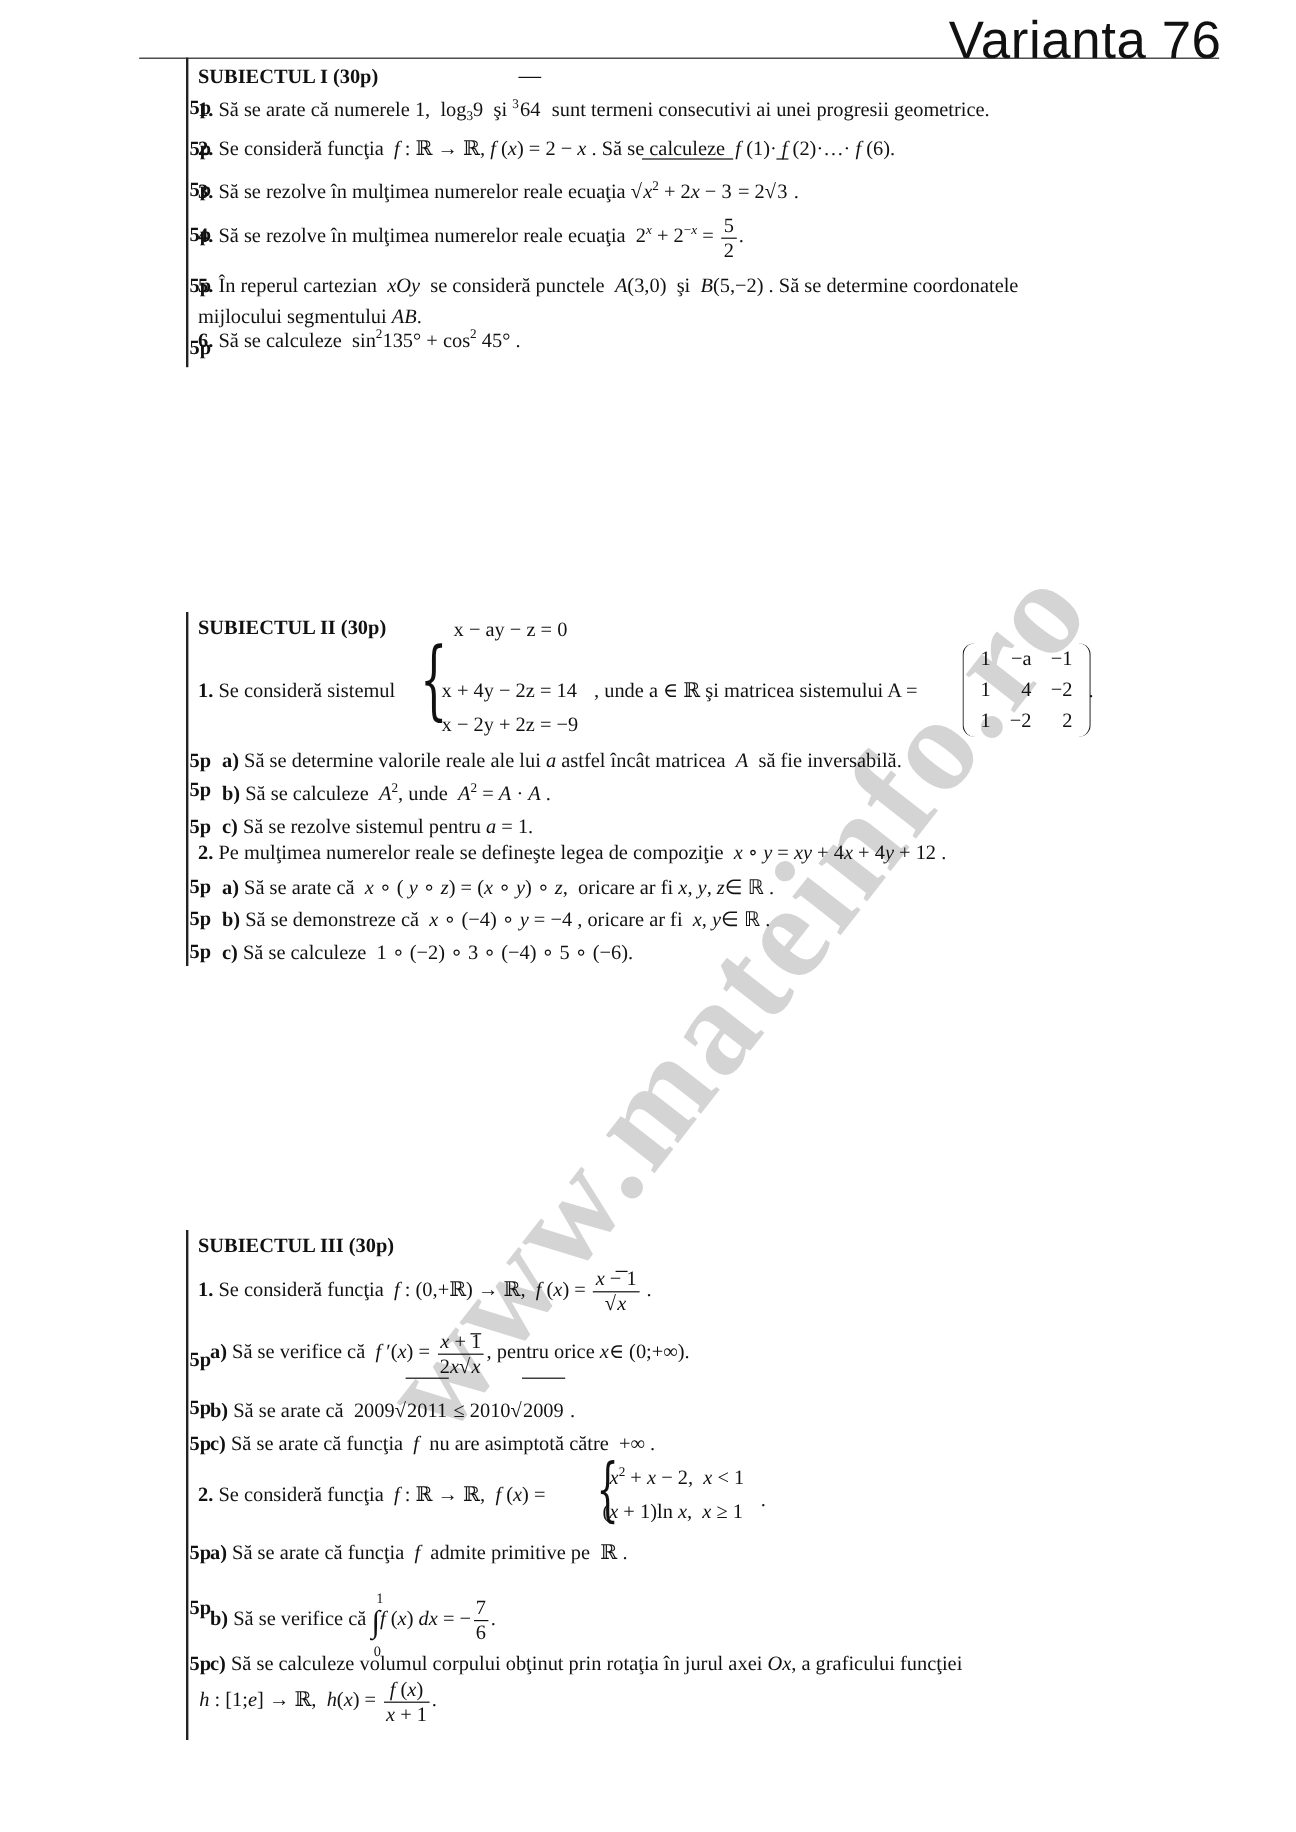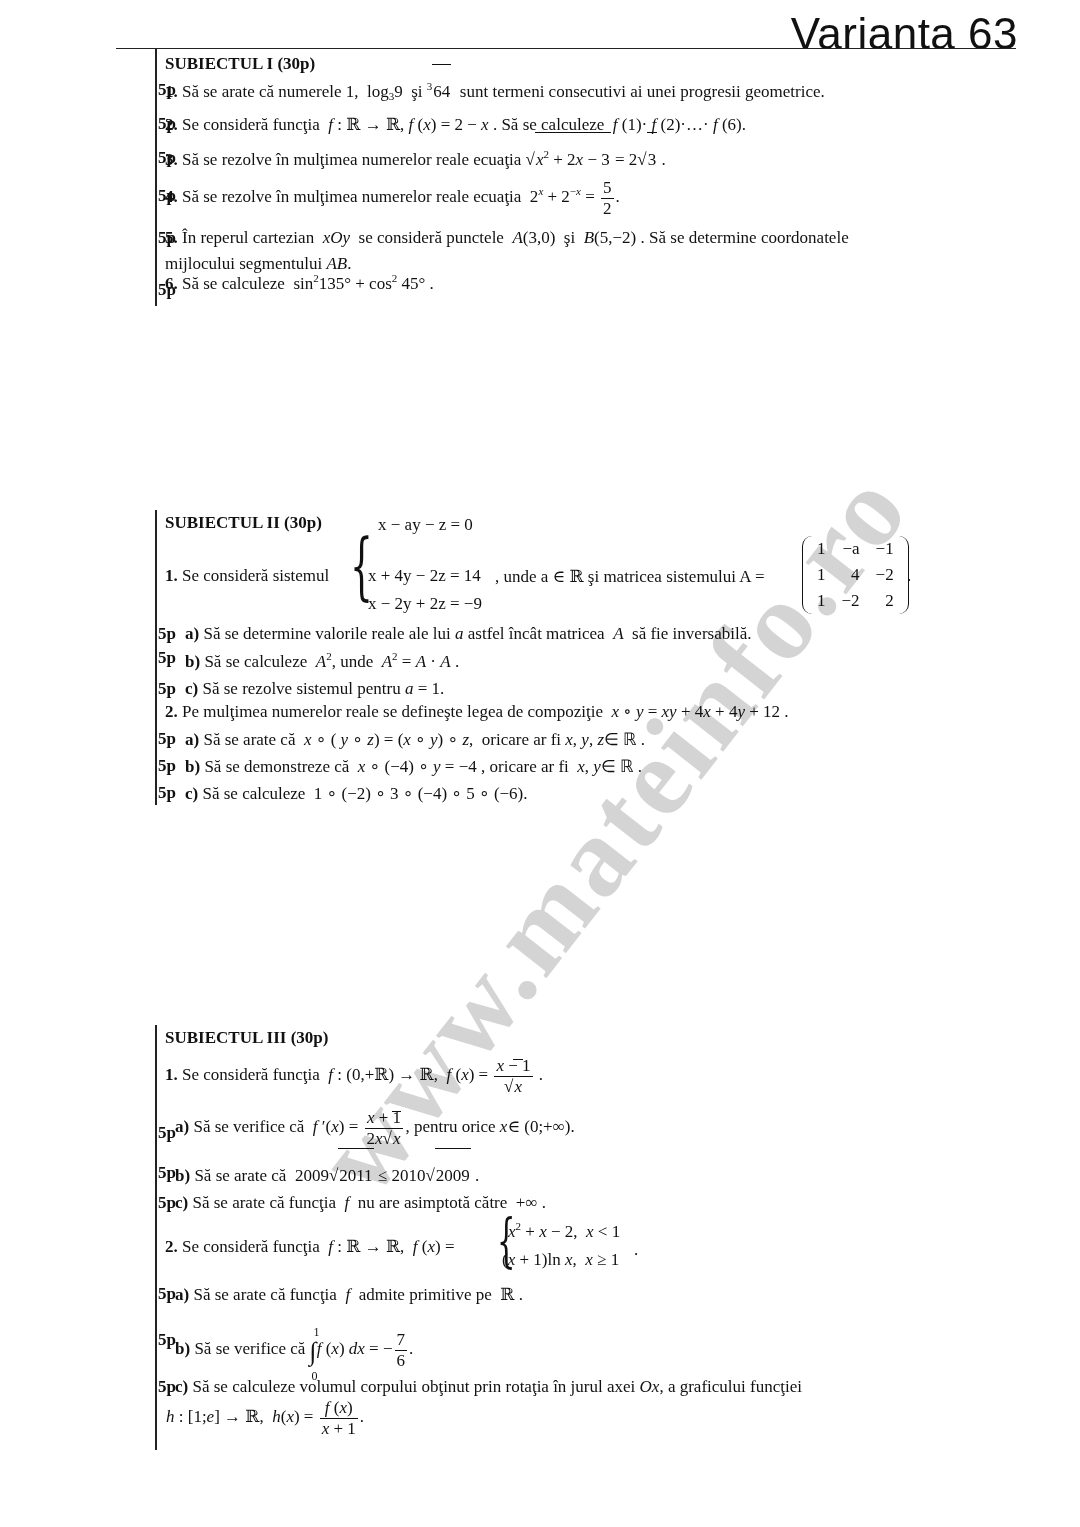--- a/index.html
+++ b/index.html
@@ -27,21 +27,21 @@
   .mat { position:absolute; border-left:1.5px solid #111; border-right:1.5px solid #111; border-radius:10px; padding:0 6px; }
   .mat table { border-collapse:collapse; }
   .mat td { padding:3px 8px; text-align:right; font-size:17px; }
   .watermark { position:absolute; left:150px; top:720px; transform:rotate(-52deg); transform-origin:center;
                font-family:"Liberation Serif", serif; font-size:112px; font-weight:bold; color:rgba(160,160,160,0.45);
                letter-spacing:4px; white-space:nowrap; pointer-events:none; width:1000px; }
 </style>
 </head>
 <body>
 
-<div class="title">Varianta 63</div>
+<div class="title">Varianta 76</div>
 <div class="hr"></div>
 
 <div class="watermark">www.mateinfo.ro</div>
 
 <div class="vline" style="top:48px;height:258px"></div>
 <div class="vline" style="top:510px;height:295px"></div>
 <div class="vline" style="top:1025px;height:425px"></div>
 
 <div class="line head" style="top:54px">SUBIECTUL I (30p)</div>
 

